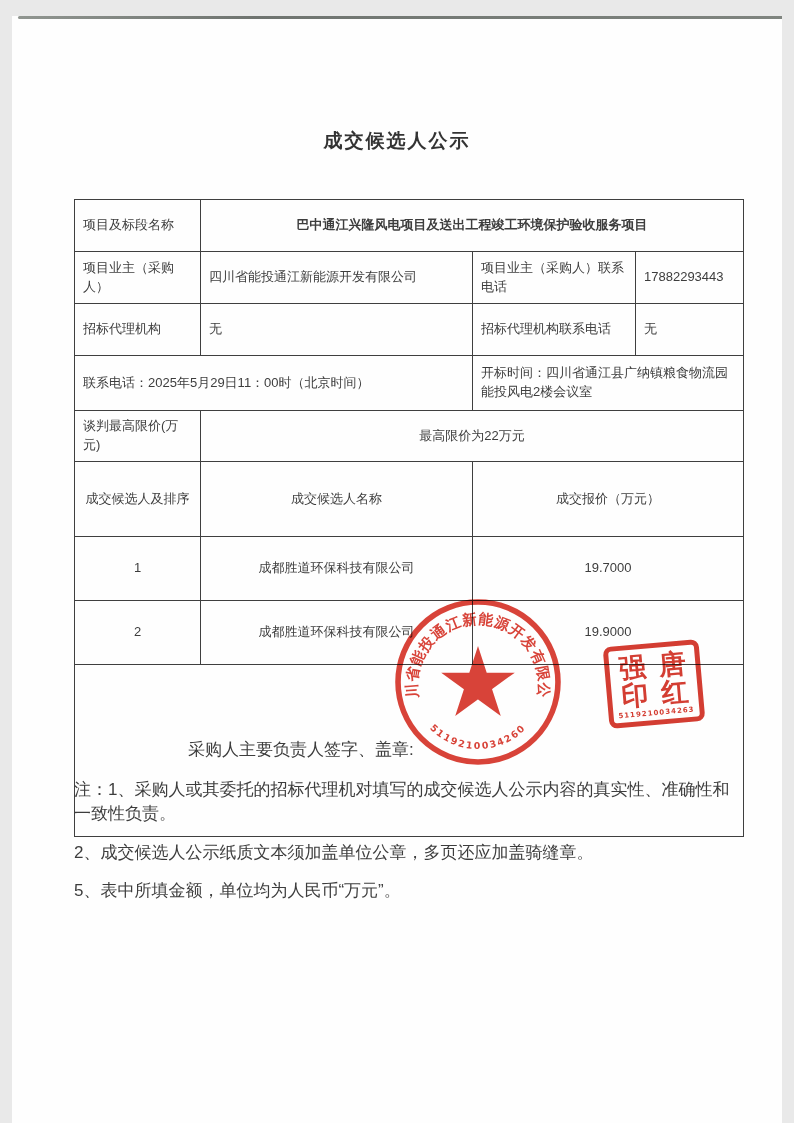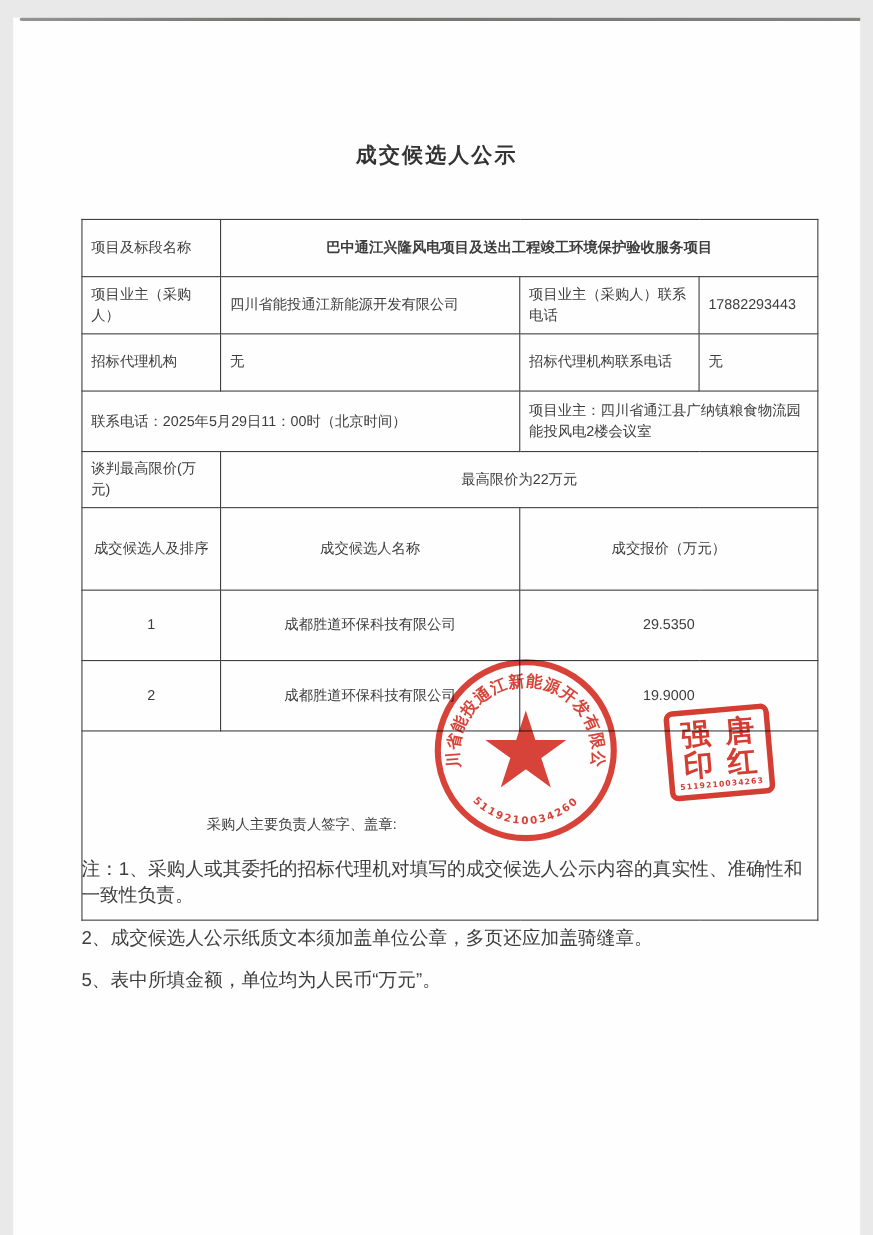--- a/index.html
+++ b/index.html
@@ -34,21 +34,21 @@
   tr.r1 td{height:43px;}
   tr.r2 td{height:43px;}
   tr.r3 td{height:43px;}
   tr.r4 td{height:46px;}
   tr.r5 td{height:42px;}
   tr.r6 td{height:66px;}
   tr.r7 td{height:55px;}
   tr.r8 td{height:55px;}
   tr.r9 td{height:163px;}
   .sig-cell{vertical-align:middle;}
-  .sig-label{padding-left:105px;font-size:13px;}
+  .sig-label{padding-left:105px;font-size:17px;}
   .notes{
     position:absolute;left:62px;top:762px;width:670px;
     font-size:17px;color:#3d3d3d;
   }
   .notes p{margin:0 0 15px 0;line-height:1.4;}
   
   .seal-round{
     position:absolute;left:380px;top:580px;width:172px;height:172px;
     opacity:.88;mix-blend-mode:multiply;pointer-events:none;
   }
@@ -110,35 +110,35 @@
         <td>17882293443</td>
       </tr>
       <tr class="r3">
         <td>招标代理机构</td>
         <td>无</td>
         <td>招标代理机构联系电话</td>
         <td>无</td>
       </tr>
       <tr class="r4">
         <td colspan="2">联系电话：2025年5月29日11：00时（北京时间）</td>
-        <td colspan="2">项目业主：四川省通江县广纳镇粮食物流园能投风电2楼会议室</td>
+        <td colspan="2">开标时间：四川省通江县广纳镇粮食物流园能投风电2楼会议室</td>
       </tr>
       <tr class="r5">
         <td>谈判最高限价(万元)</td>
         <td colspan="3" class="center">最高限价为22万元</td>
       </tr>
       <tr class="r6">
         <td class="center">成交候选人及排序</td>
         <td class="center">成交候选人名称</td>
         <td colspan="2" class="center">成交报价（万元）</td>
       </tr>
       <tr class="r7">
         <td class="center">1</td>
         <td class="center">成都胜道环保科技有限公司</td>
-        <td colspan="2" class="center">29.5350</td>
+        <td colspan="2" class="center">19.7000</td>
       </tr>
       <tr class="r8">
         <td class="center">2</td>
         <td class="center">成都胜道环保科技有限公司</td>
         <td colspan="2" class="center">19.9000</td>
       </tr>
       <tr class="r9">
         <td colspan="4" class="sig-cell">
           <div class="sig-label">采购人主要负责人签字、盖章:</div>
         </td>

